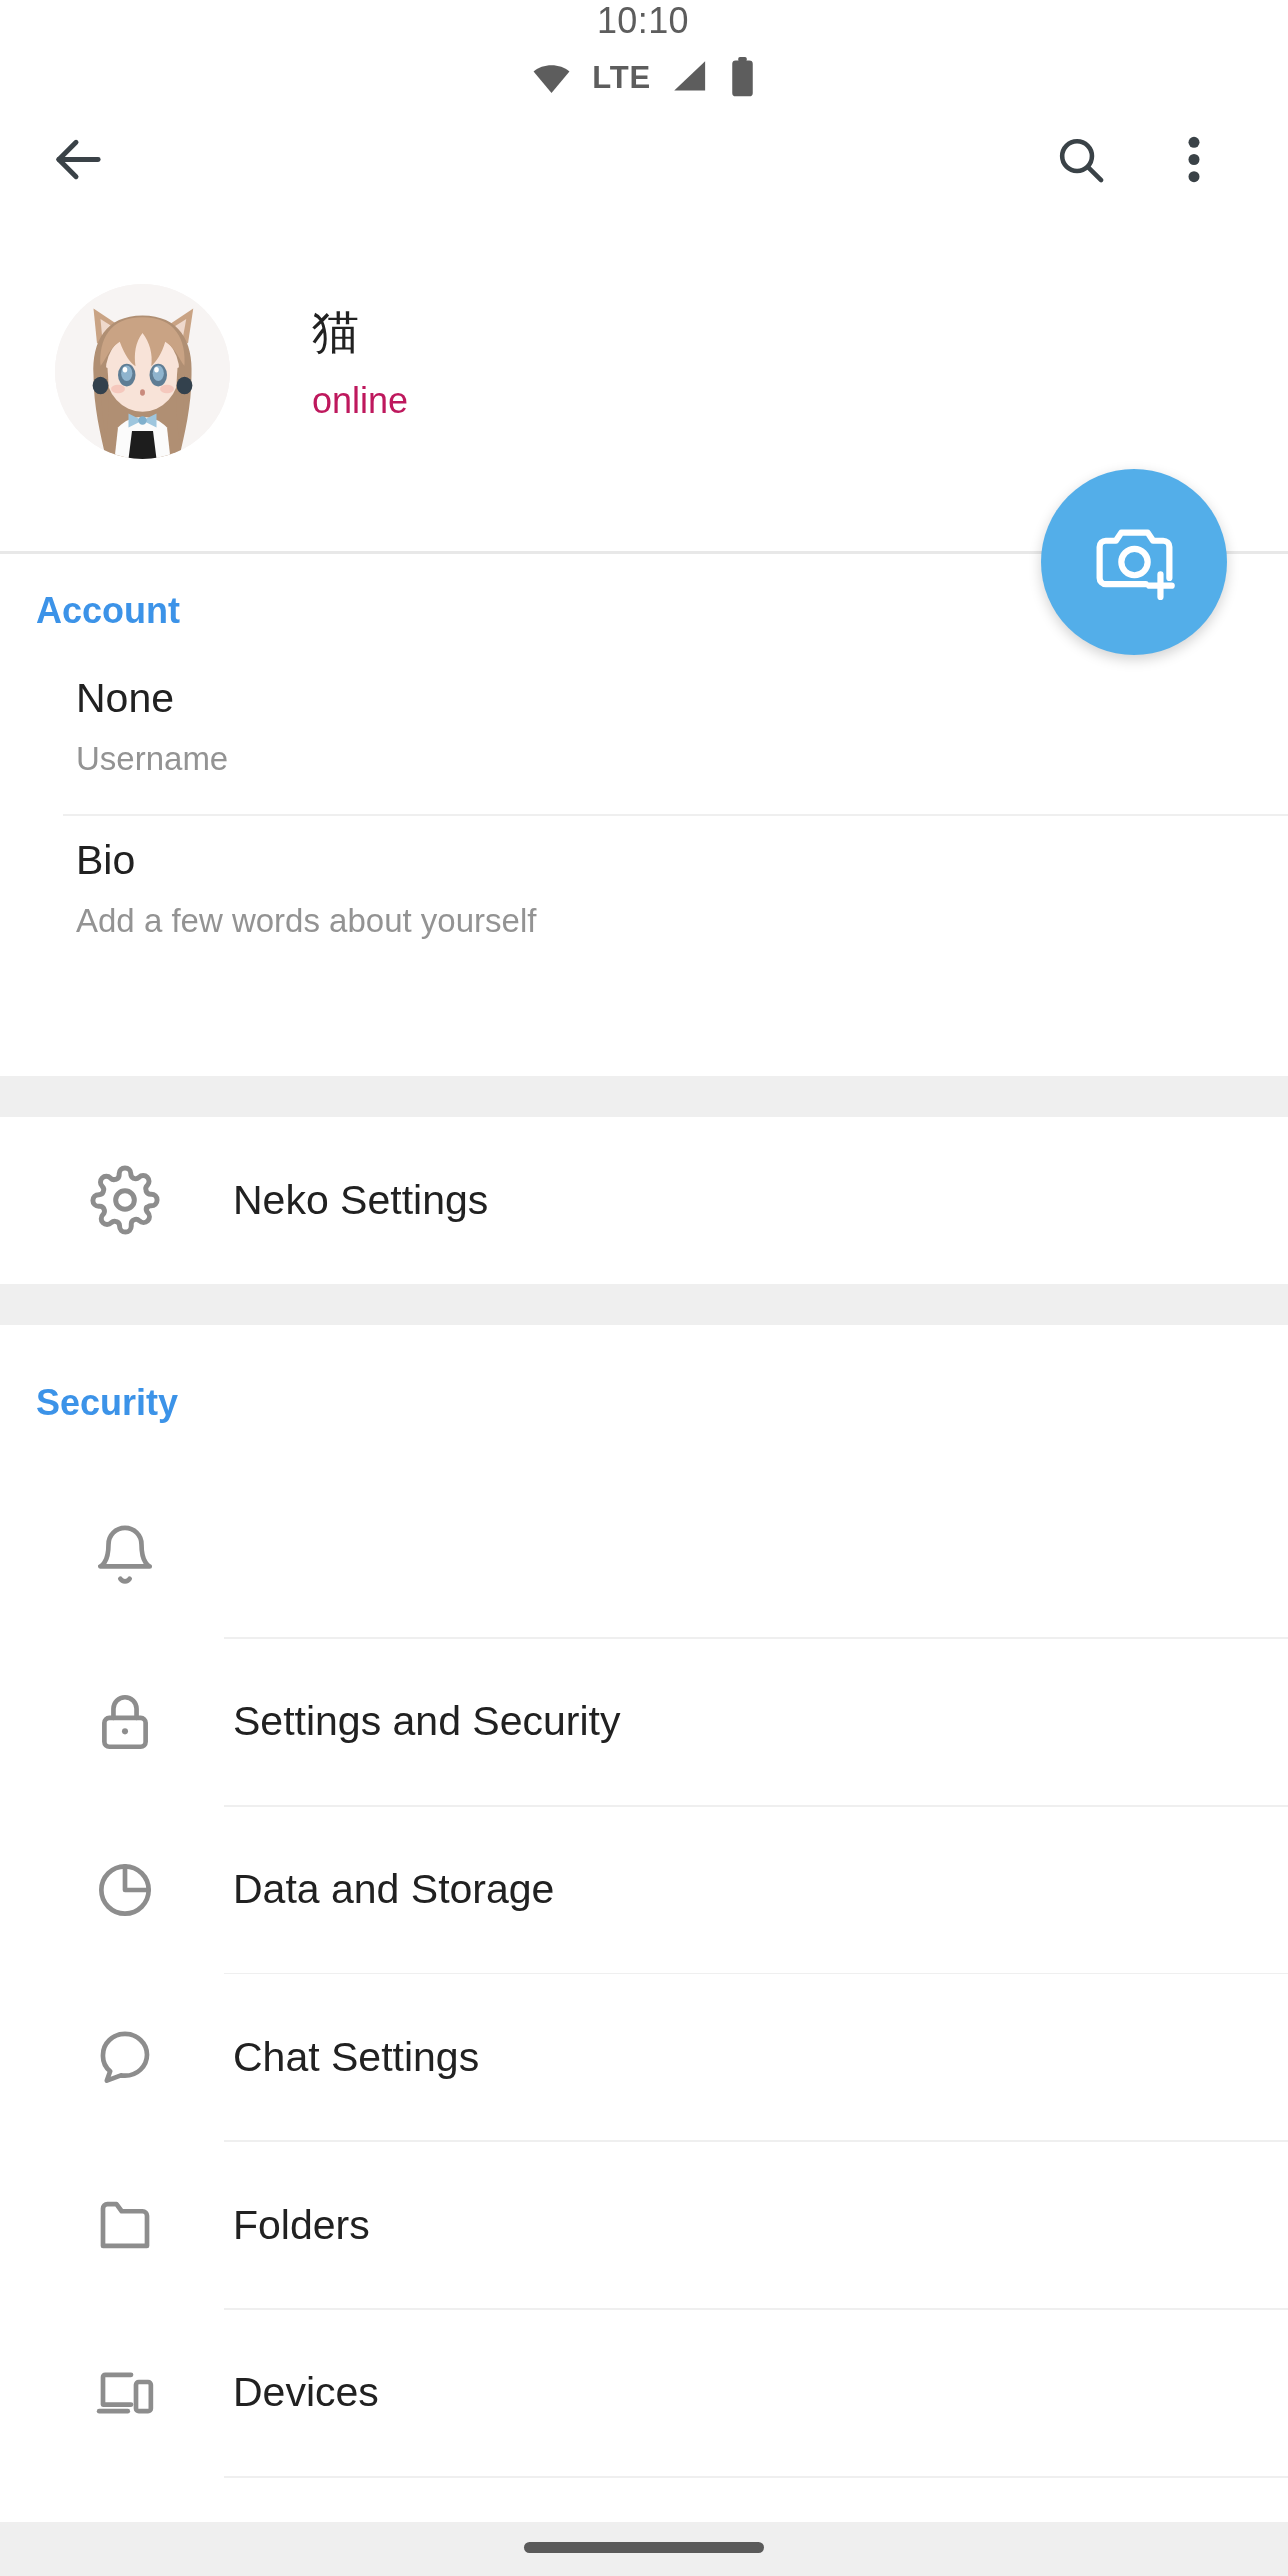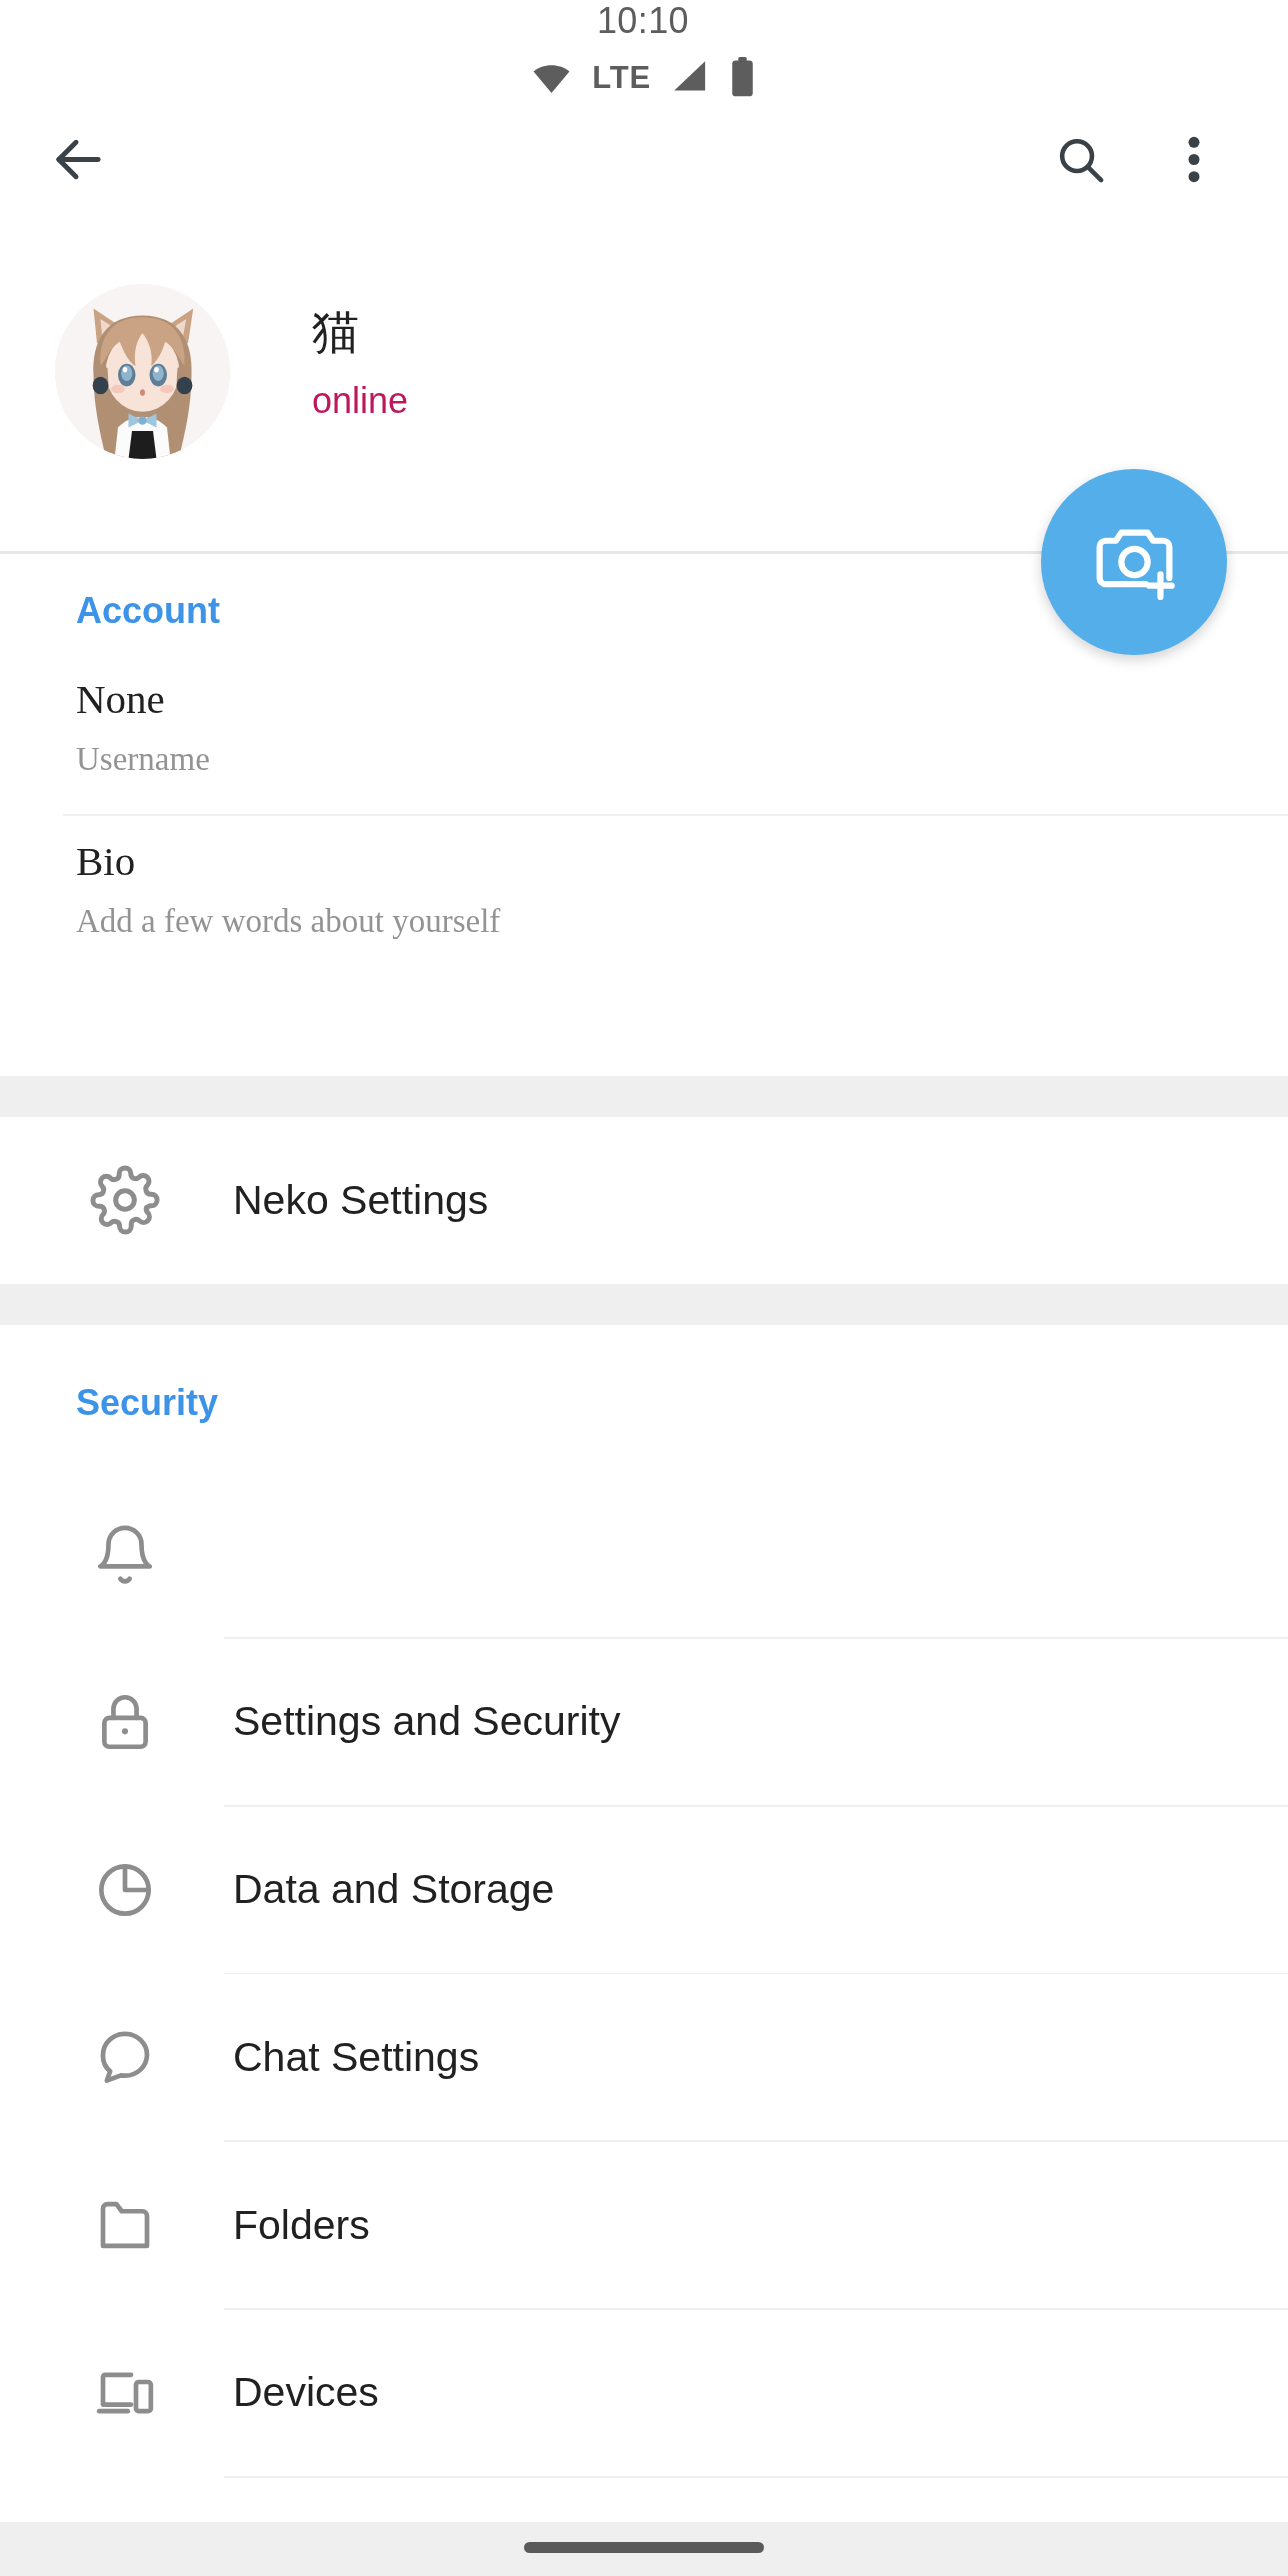--- a/index.html
+++ b/index.html
@@ -56,25 +56,25 @@
     position:absolute; top:469px; right:61px;
     width:186px; height:186px; border-radius:50%;
     background:#53aee9;
     display:flex; align-items:center; justify-content:center;
     box-shadow:0 4.5px 12.5px rgba(0,0,0,.18);
   }
 
   
   .section-header {
     font-size:36px; color:#3c93e8; font-weight:bold;
-    padding-left:76px;
-  }
-
-  
-  .two-line-row { padding-left:76px;font-family:Liberation Serif, serif; }
+    padding-left:36px;
+  }
+
+  
+  .two-line-row { padding-left:76px; }
   .row-title { font-size:41px; color:#212121; }
   .row-sub { font-size:33px; color:#939393; margin-top:18px; }
   .inset-divider { height:1.8px; background:#efefef; }
 
   .gray-band { width:1288px; background:#efefef; }
 
   .nav-row {
     display:flex; align-items:center; height:166px; padding-left:82px;
   }
   .nav-icon { width:86px; display:flex; align-items:center; justify-content:center; flex:none; }

